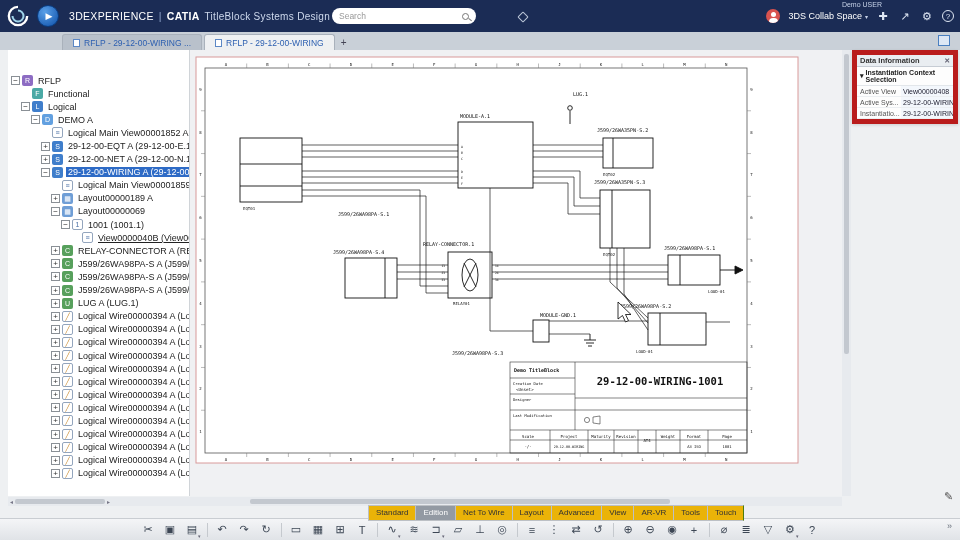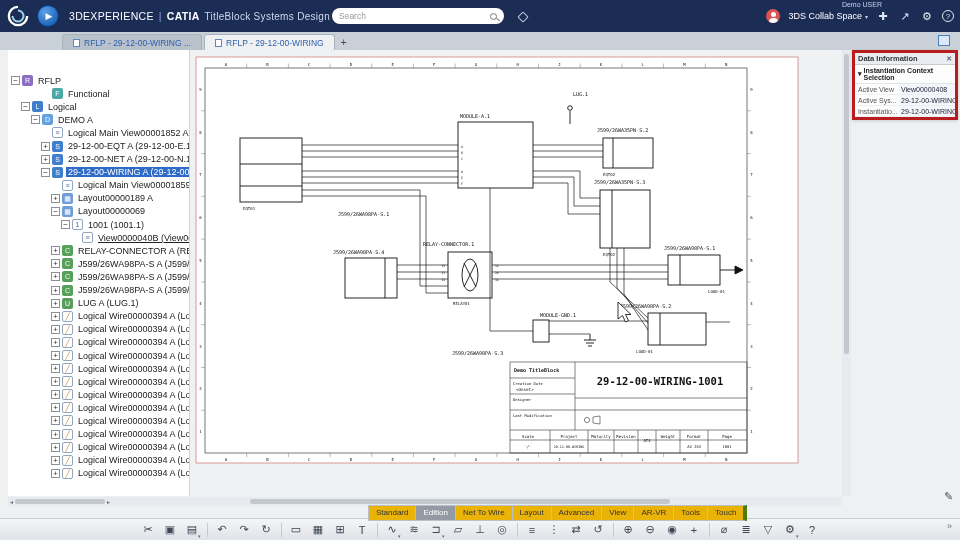--- a/index.html
+++ b/index.html
@@ -8,21 +8,21 @@
 
   
   .topbar{position:absolute;left:0;top:0;width:960px;height:32px;background:#1b2c55;display:flex;align-items:center;color:#fff;z-index:5}
   .logo{width:26px;height:22px;margin-left:5px;flex:none}
   .compass{width:22px;height:22px;border-radius:50%;background:radial-gradient(circle at 35% 30%,#5aa0e8,#0d4fa8);display:flex;align-items:center;justify-content:center;margin-left:6px;flex:none;border:1px solid #0a3c80}
   .compass .play{font-size:9px;color:#fff;margin-left:2px}
   .brand{margin-left:10px;font-size:10.5px;letter-spacing:.3px;display:flex;gap:5px;align-items:baseline;white-space:nowrap}
   .brand .sep{color:#8fa3c9;font-weight:300}
   .brand .app{font-weight:bold}
   .brand .area{color:#cdd8ec;font-size:10px}
-  .searchwrap{position:absolute;left:332px;top:8px;width:172px;height:16px;background:#fff;border-radius:8px;display:flex;align-items:center;padding:0 7px;gap:4px}
+  .searchwrap{position:absolute;left:332px;top:8px;width:144px;height:16px;background:#fff;border-radius:8px;display:flex;align-items:center;padding:0 7px;gap:4px}
   .search-input{flex:1;border:none;outline:none;font-size:8.5px;color:#555;background:transparent;min-width:0}
   .search-input::placeholder{color:#999}
   .mag{width:7px;height:7px;border:1.4px solid #777;border-radius:50%;position:relative;flex:none}
   .mag::after{content:"";position:absolute;width:4px;height:1.4px;background:#777;right:-3.5px;bottom:-1.5px;transform:rotate(40deg)}
   .tag-icon{position:absolute;left:519px;top:13px;width:8px;height:8px;border:1.2px solid #b9c4d6;transform:rotate(45deg);border-radius:1px}
   .top-right{position:absolute;right:6px;top:1px;display:flex;flex-direction:column;align-items:flex-end}
   .user-label{font-size:7px;color:#c6d2e8;margin-right:72px}
   .tr-row{display:flex;align-items:center;gap:8px;margin-top:1px}
   .avatar{width:14px;height:14px;border-radius:50%;background:#d9534f;position:relative;overflow:hidden;flex:none}
   .avatar::before{content:"";position:absolute;top:2.5px;left:4.5px;width:5px;height:5px;border-radius:50%;background:#fff}
@@ -53,32 +53,32 @@
 
   
   .canvas{position:absolute;left:190px;top:50px;width:652px;height:446px;background:#f0f1f3}
   .canvas svg{position:absolute;left:0;top:0;font-family:"DejaVu Sans Mono",monospace}
   .canvas-vscroll{position:absolute;left:842px;top:50px;width:9px;height:446px;background:#e7eaee}
   .vthumb{position:absolute;left:2px;top:4px;width:5px;height:300px;background:#c3c8cf;border-radius:2px}
   .canvas-hscroll{position:absolute;left:190px;top:497px;width:652px;height:9px;background:#e7eaee}
   .hthumb2{position:absolute;left:60px;top:2px;height:5px;width:420px;background:#c3c8cf;border-radius:2px}
 
   
-  .panel{position:absolute;left:852px;top:50px;width:106px;background:#fdfdfd;border:3px solid #b91c1c;font-size:7px;box-shadow:0 1px 3px rgba(0,0,0,.15)}
+  .panel{position:absolute;left:852px;top:50px;width:106px;background:#fdfdfd;border:5px solid #b91c1c;font-size:7px;box-shadow:0 1px 3px rgba(0,0,0,.15)}
   .panel-h{height:12px;background:#e9edf1;display:flex;justify-content:space-between;align-items:center;padding:0 3px;font-weight:bold;font-size:7.5px;color:#333;border-bottom:1px solid #c6ccd4}
   .panel-close{color:#667;font-size:7px}
   .panel-sec{padding:2px 3px;font-weight:bold;color:#222;font-size:7px;border-bottom:1px solid #e2e6ea;display:flex;gap:2px;align-items:center}
   .prow{display:flex;border-bottom:1px solid #eceff2}
   .prow .k{width:44px;padding:1.5px 3px;color:#555;flex:none;overflow:hidden;white-space:nowrap}
   .prow .v{flex:1;padding:1.5px 2px;color:#223;overflow:hidden;white-space:nowrap;background:#f3f7fc}
 
   
   .ribbon{position:absolute;left:368px;top:505px;display:flex;z-index:4}
   .rtab{font-size:8px;padding:2px 7px 3px;background:#eab308;border:1px solid #bcc0c5;border-right:none;color:#333;white-space:nowrap}
-  .rtab:last-child{border-right:4px solid #4d7c0f}
+  .rtab:last-child{border-right:1px solid #4d7c0f}
   .rtab.active{background:#939aa3;color:#fff}
 
   
   .toolbar{position:absolute;left:0;top:518px;width:960px;height:22px;background:linear-gradient(#f4f5f7,#e0e3e7);border-top:1px solid #c9cdd2;display:flex;align-items:center;justify-content:center;gap:3px}
   .tbtn{width:19px;height:18px;display:flex;align-items:center;justify-content:center;font-size:11px;color:#3c4654;position:relative;border:1px solid transparent;border-radius:2px}
   .tbtn .c{position:absolute;right:0;bottom:-1px;font-size:5px;color:#667}
   .tsep{width:1px;height:14px;background:#c5c9ce;margin:0 2px}
   .collapse-left{position:absolute;left:84px;top:521px;font-size:9px;color:#69717c}
   .collapse-right{position:absolute;right:8px;top:521px;font-size:9px;color:#69717c}
   .pencil{position:absolute;left:944px;top:490px;font-size:11px;color:#555}
@@ -135,21 +135,21 @@
     <span class="newtab">+</span>
   </div>
 <div class="restore"></div>
 
 <div class="tree" id="tree">
     <div class="trow" style="padding-left: 3px;">
       <span class="exp">−</span>
       <span class="ticon" style="background: rgb(141, 108, 195);">R</span>
       <span class="tlabel">RFLP</span>
     </div>
-    <div class="trow" style="padding-left: 13px; margin-left: 20px;">
+    <div class="trow" style="padding-left: 13px;">
       <span class="exp" style="visibility: hidden;"></span>
       <span class="ticon" style="background: rgb(74, 169, 165);">F</span>
       <span class="tlabel">Functional</span>
     </div>
     <div class="trow" style="padding-left: 13px;">
       <span class="exp">−</span>
       <span class="ticon" style="background: rgb(63, 126, 203);">L</span>
       <span class="tlabel">Logical</span>
     </div>
     <div class="trow" style="padding-left: 23px;">

